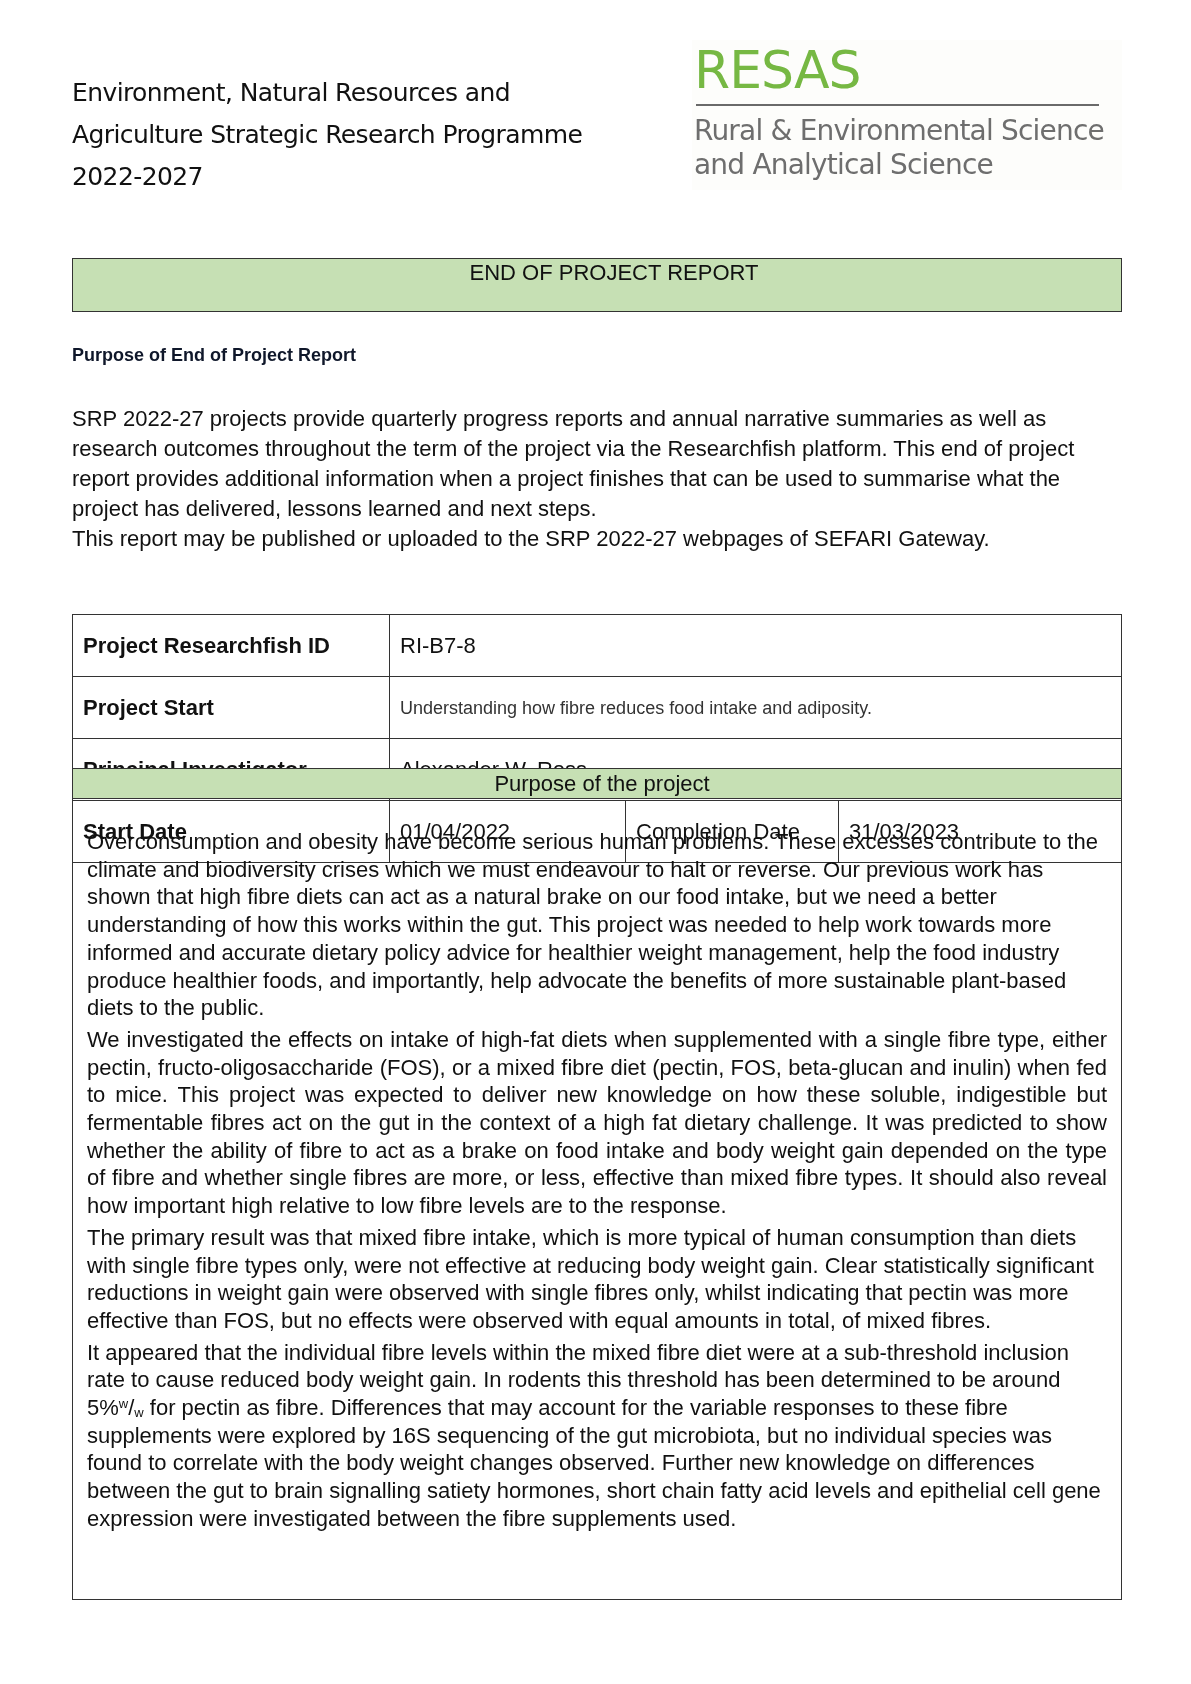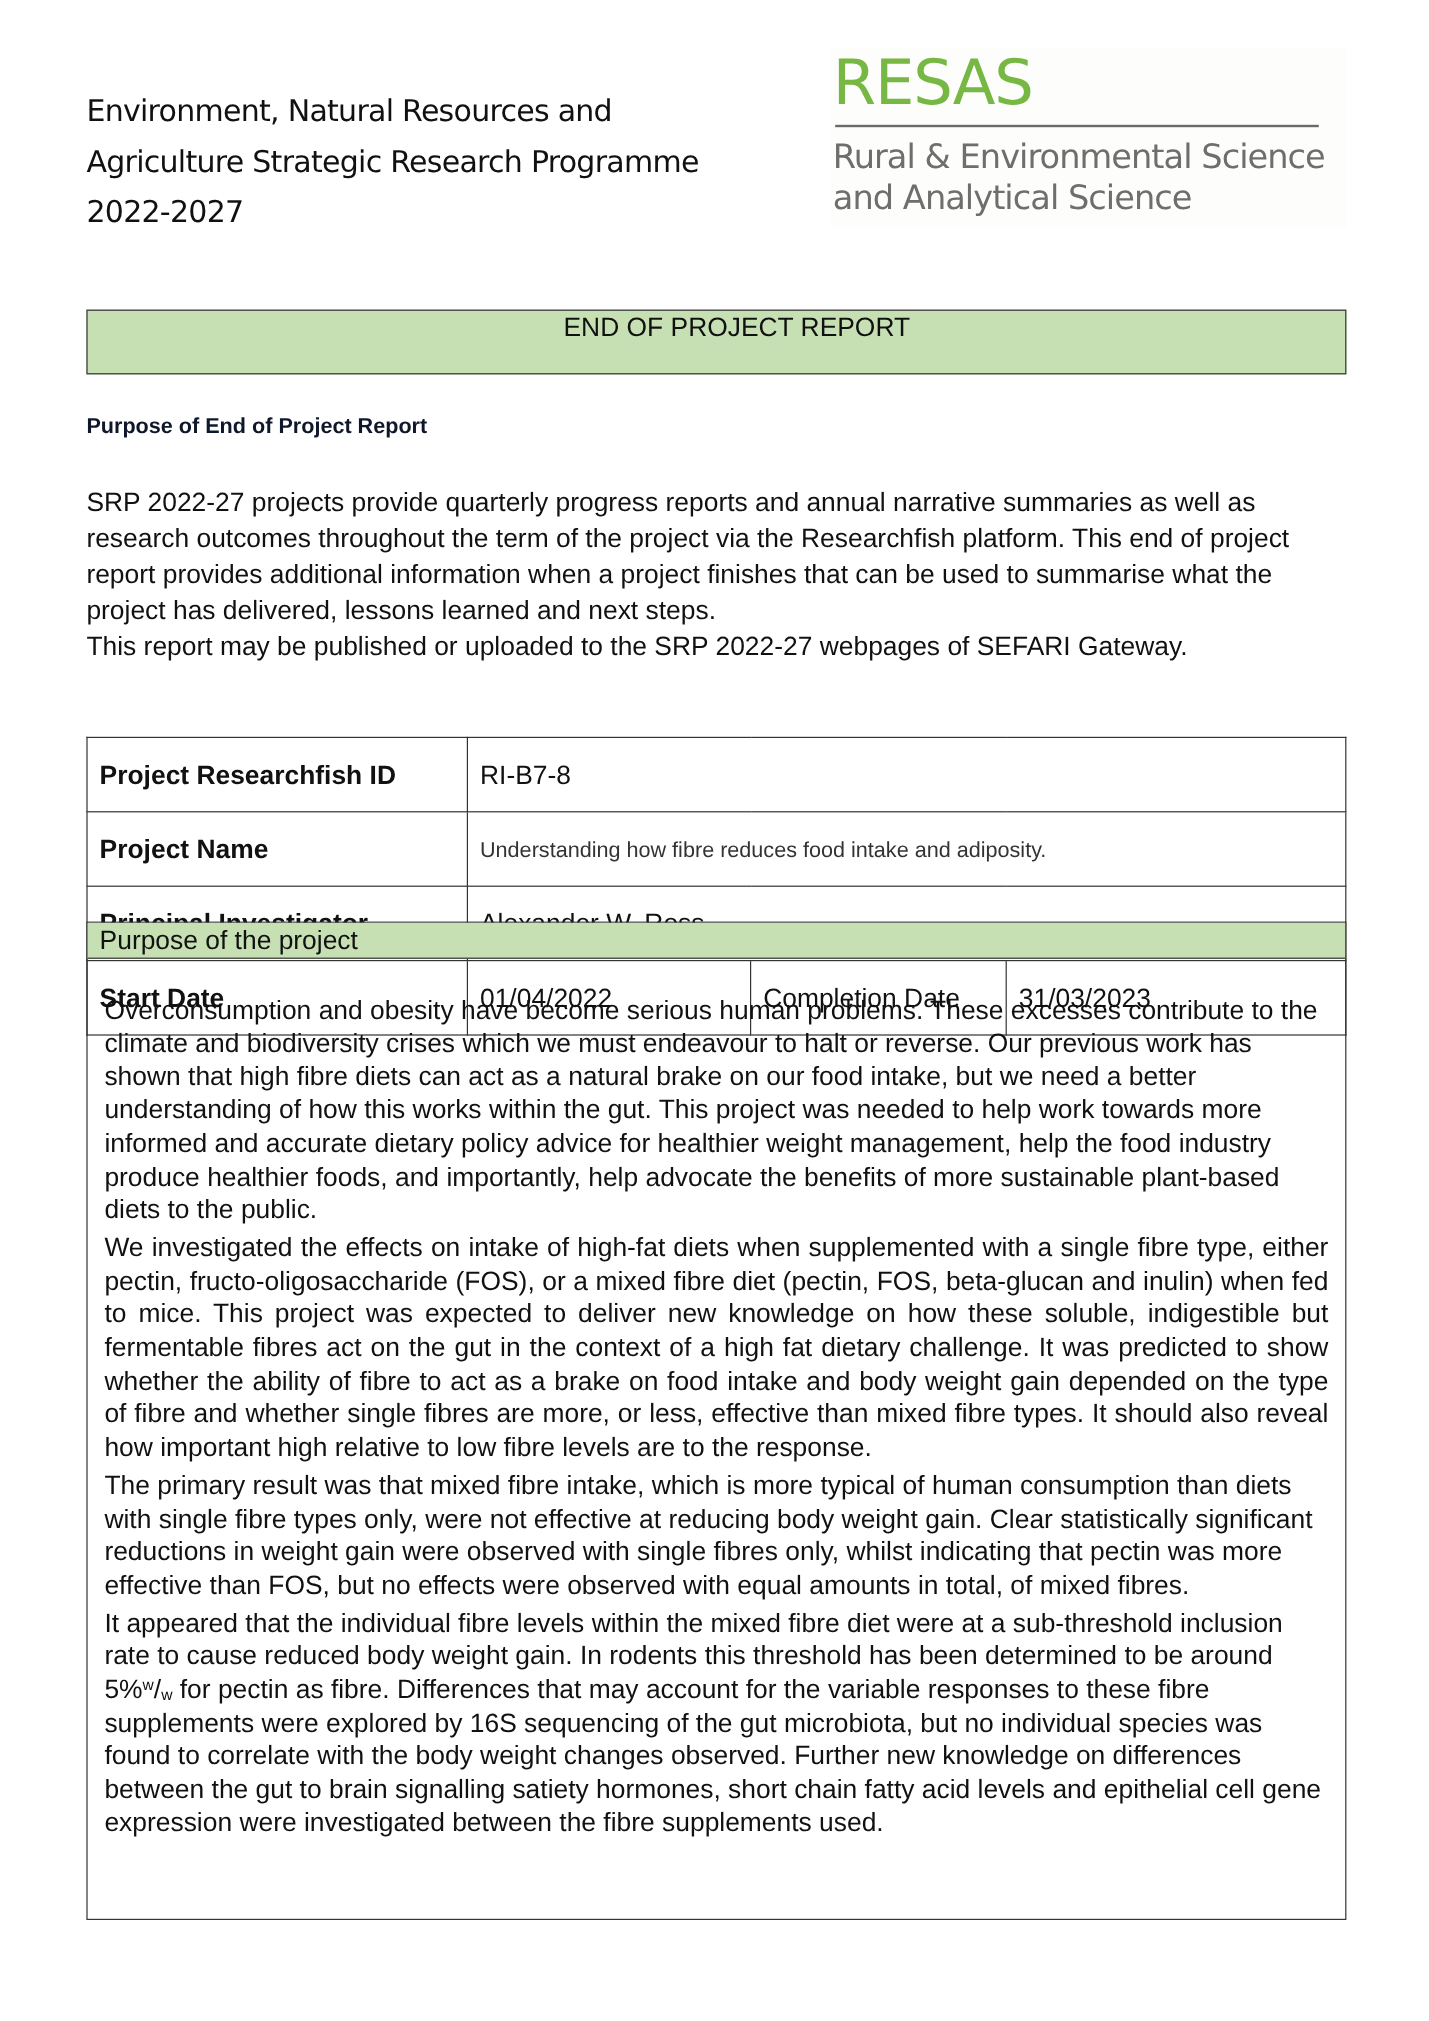--- a/index.html
+++ b/index.html
@@ -51,21 +51,21 @@
   table.details td.lbl { font-weight: bold; width: 296px; }
   table.details td.small { font-size: 18px; color: #333; }
   table.details td.lbl2 { font-weight: normal; width: 192px; }
 
   .purpose-box {
     position: absolute; left: 72px; top: 768px; width: 1050px; height: 832px;
     border: 1px solid #333; box-sizing: border-box;
   }
   .purpose-head {
     height: 29px; background: #c6e0b4; border-bottom: 1px solid #333;
-    font-family: "Liberation Sans", sans-serif; font-size: 22px; line-height: 29px; padding-left: 10px; color: #111;
+    font-family: "Liberation Sans", sans-serif; font-size: 22px; line-height: 29px; padding-left: 10px; color: #111; text-align: center;
   }
   .purpose-body {
     padding: 25px 10px 0 10px;
     font-family: "Liberation Sans", sans-serif; font-size: 22px; line-height: 27.7px; color: #111;
   }
   .purpose-body p { margin: 4px; }
   .justify { text-align: justify; }
   .frac sup { font-size: 13px; vertical-align: 7px; line-height: 0; }
   .frac sub { font-size: 13px; vertical-align: -2px; line-height: 0; }
 </style>
@@ -98,21 +98,21 @@
     <p>This report may be published or uploaded to the SRP 2022-27 webpages of SEFARI Gateway.</p>
   </div>
 
   <table class="details">
     <tbody>
         <tr>
       <td class="lbl">Project Researchfish ID</td>
       <td colspan="3">RI-B7-8</td>
     </tr>
     <tr>
-      <td class="lbl">Project Name</td>
+      <td class="lbl">Project Start</td>
       <td colspan="3" class="small">Understanding how fibre reduces food intake and adiposity.</td>
     </tr>
     <tr>
       <td class="lbl">Principal Investigator</td>
       <td colspan="3">Alexander W. Ross</td>
     </tr>
     <tr>
       <td class="lbl">Start Date</td>
       <td style="width:215px">01/04/2022</td>
       <td class="lbl2">Completion Date</td>

